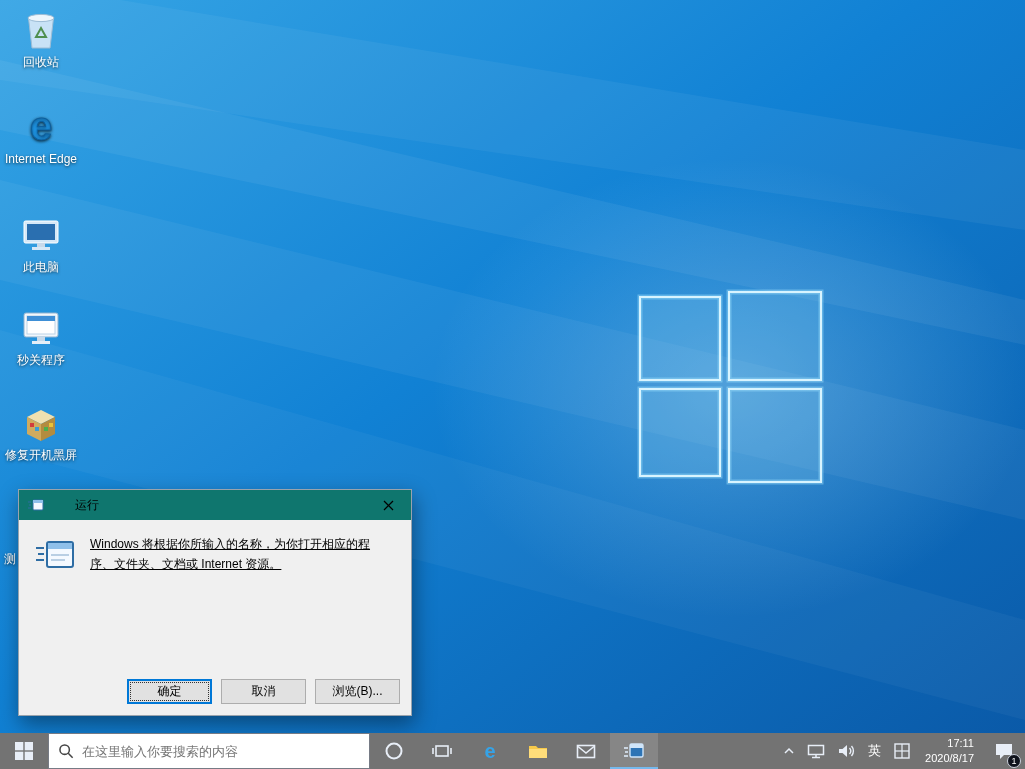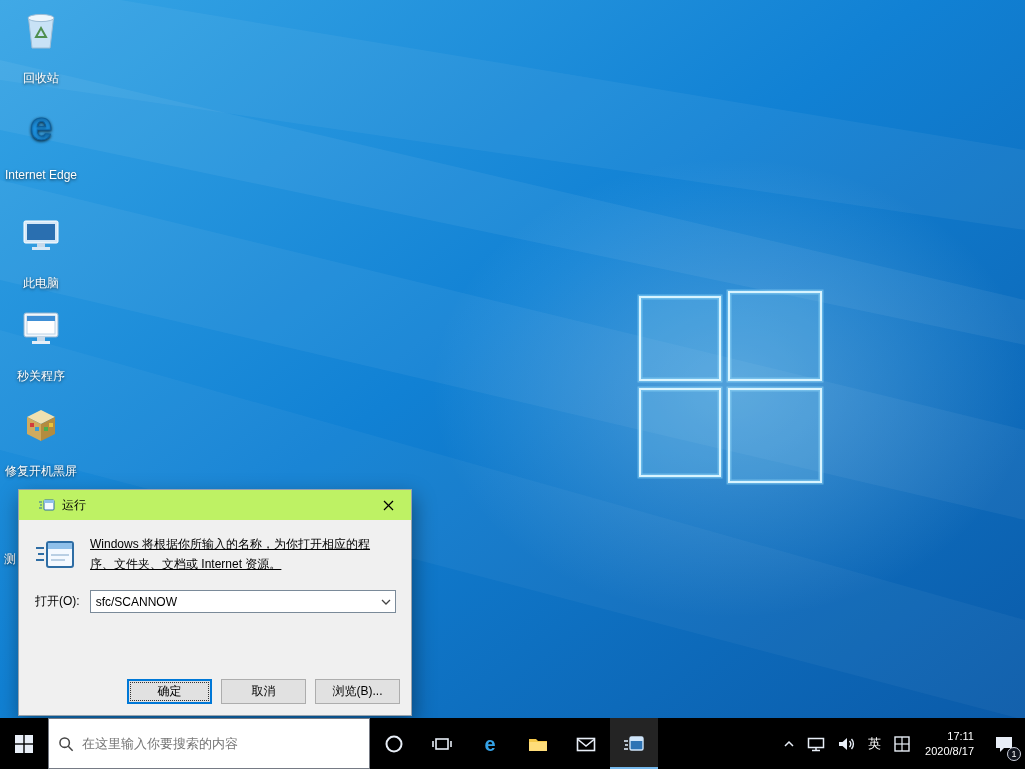--- a/index.html
+++ b/index.html
@@ -6,58 +6,58 @@
   html, body { width: 1025px; height: 769px; }
   body {
     font-family: "Liberation Sans", "DejaVu Sans", sans-serif;
     overflow: hidden; position: relative; background: #0a58a6;
   }
   .wallpaper { position: absolute; inset: 0; width: 1025px; height: 769px; z-index: 0; }
 
   
   .dicon {
     position: absolute; width: 78px; z-index: 1; cursor: default;
-    display: flex; flex-direction: column; align-items: center; gap: 19px;
+    display: flex; flex-direction: column; align-items: center; gap: 3px;
     color: #fff; font-size: 12px; text-align: left;
     text-shadow: 0 1px 3px rgba(0,0,0,.7);
   }
   .dicon svg { display: block; }
   .dicon .lbl { line-height: 1.25; }
   .peek-label {
     position: absolute; left: 4px; top: 551px; z-index: 1;
     color: #fff; font-size: 12px; text-shadow: 0 1px 3px rgba(0,0,0,.7);
   }
 
   
   .run-dialog {
     position: absolute; left: 18px; top: 489px; width: 394px; height: 227px;
     background: #f0f0f0; border: 1px solid #99a3ad; z-index: 5;
     box-shadow: 2px 8px 20px rgba(0,0,0,.4); font-size: 12px; color: #000;
   }
-  .rd-titlebar { height: 30px; background: #bef264; display: flex; align-items: center; padding-left: 20px; }
+  .rd-titlebar { height: 30px; background: #0f766e; display: flex; align-items: center; padding-left: 9px; gap: 24px; }
   .rd-title { margin-left: 7px; font-size: 12px; }
   .rd-close { margin-left: auto; width: 45px; height: 30px; display: flex; align-items: center; justify-content: center; cursor: default; }
   .rd-body { position: relative; height: 196px; }
   .rd-row1 { display: flex; padding: 15px 14px 0 16px; gap: 15px; text-decoration: underline; }
   .rd-desc { line-height: 1.65; width: 302px; }
   .rd-row2 { display: flex; align-items: center; padding: 0 15px 0 16px; margin-top: 15px; gap: 10px; }
   .rd-combo { flex: 1; height: 23px; background: #fff; border: 1px solid #7a8a99; display: flex; align-items: stretch; }
   .rd-combo input { flex: 1; border: 0; outline: 0; font-size: 12px; padding: 0 5px; font-family: inherit; color: #000; background: transparent; }
   .rd-chev { width: 18px; display: flex; align-items: center; justify-content: center; }
   .rd-buttons { position: absolute; right: 11px; bottom: 12px; display: flex; gap: 9px; }
   .btn {
     width: 85px; height: 25px; background: #e1e1e1; border: 1px solid #adadad;
     font-size: 12px; display: flex; align-items: center; justify-content: center; font-family: inherit; margin-top: 16px;
   }
   .btn.primary { border: 2px solid #0078d7; outline: 1px dotted #333; outline-offset: -4px; }
 
   
   .taskbar {
-    position: absolute; left: 0; bottom: 0; width: 1025px; height: 51px;
-    background: #000000; display: flex; align-items: stretch; z-index: 10; color: #fff;
+    position: absolute; left: 0; bottom: 0; width: 1025px; height: 36px;
+    background: #737373; display: flex; align-items: stretch; z-index: 10; color: #fff;
   }
   .tb-btn { display: flex; align-items: center; justify-content: center; }
   .tb-start { width: 48px; }
   .tb-search {
     width: 322px; background: #fff; border: 1px solid #767b85;
     display: flex; align-items: center; padding: 0 9px; gap: 8px;
   }
   .tb-search input { flex: 1; border: 0; outline: 0; font-size: 13px; color: #3c3c3c; background: transparent; font-family: inherit; }
   .tb-apps { display: flex; align-items: stretch; }
   .tb-app { width: 48px; position: relative; }
@@ -184,31 +184,20 @@
         <line x1="1" y1="13" x2="9" y2="13" stroke="#2e6da4" stroke-width="2"></line>
         <line x1="3" y1="19" x2="9" y2="19" stroke="#2e6da4" stroke-width="2"></line>
         <line x1="1" y1="25" x2="9" y2="25" stroke="#2e6da4" stroke-width="2"></line>
         <rect x="12" y="7" width="26" height="25" rx="2" fill="#f4f9ff" stroke="#2e6da4" stroke-width="2"></rect>
         <rect x="13" y="8" width="24" height="6" fill="#8fc0ea"></rect>
         <line x1="16" y1="20" x2="34" y2="20" stroke="#b9cfe4" stroke-width="2"></line>
         <line x1="16" y1="25" x2="30" y2="25" stroke="#b9cfe4" stroke-width="2"></line>
       </svg>
       <div class="rd-desc">Windows 将根据你所输入的名称，为你打开相应的程序、文件夹、文档或 Internet 资源。</div>
     </div>
-    <div class="rd-row2">
-      <span>打开(O):</span>
-      <div class="rd-combo">
-        <input type="text" value="sfc/SCANNOW" style="">
-        <div class="rd-chev">
-          <svg width="10" height="6" viewBox="0 0 10 6">
-            <polyline points="1,1 5,5 9,1" fill="none" stroke="#444" stroke-width="1.3"></polyline>
-          </svg>
-        </div>
-      </div>
-    </div>
     <div class="rd-buttons">
       <button class="btn primary">确定</button>
       <button class="btn">取消</button>
       <button class="btn">浏览(B)...</button>
     </div>
   </div>
 </div>
 
 <div class="taskbar">
   <div class="tb-btn tb-start">

